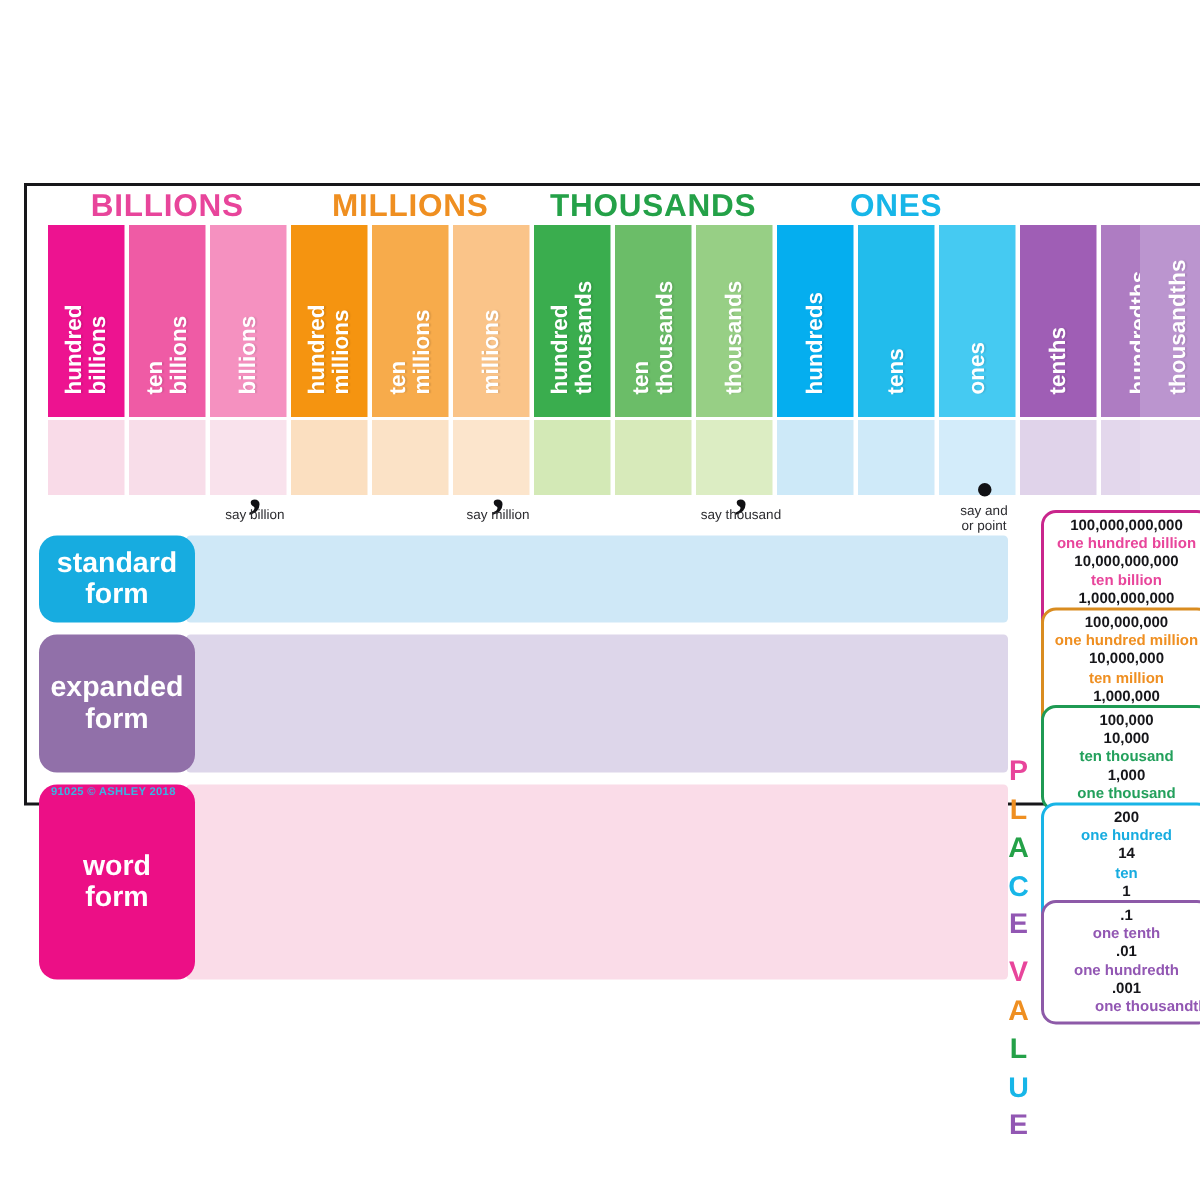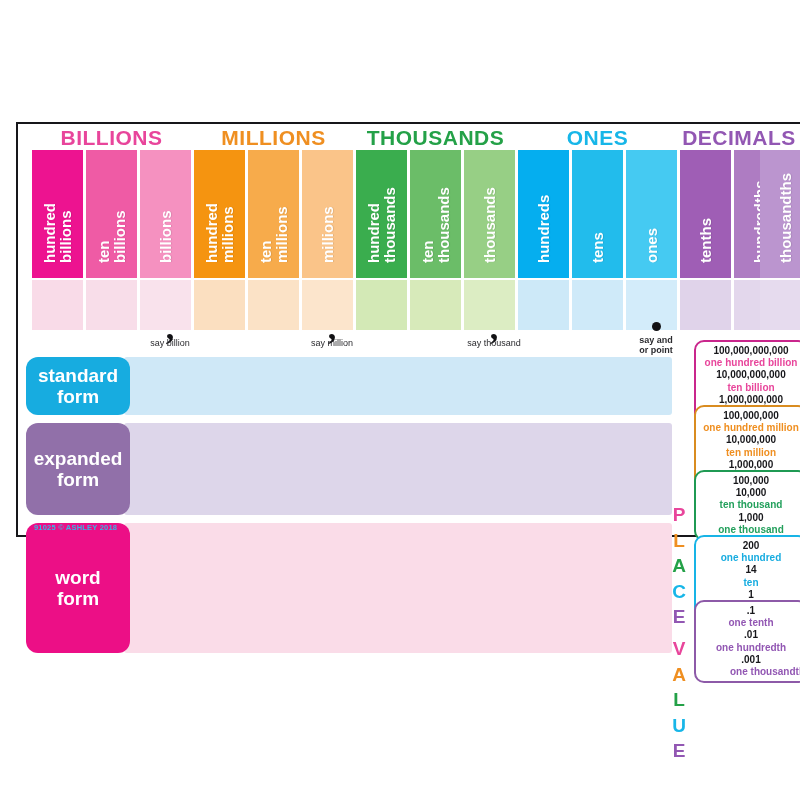--- a/index.html
+++ b/index.html
@@ -167,21 +167,20 @@
 <body>
 
 <div id="root">
   <div class="poster">
 
     <div class="group-titles">
         <div class="group-title" style="left: 14px; width: 159px; color: rgb(232, 69, 155);">BILLIONS</div>
         <div class="group-title" style="left: 176px; width: 159px; color: rgb(239, 143, 33);">MILLIONS</div>
         <div class="group-title" style="left: 338px; width: 159px; color: rgb(36, 161, 72);">THOUSANDS</div>
         <div class="group-title" style="left: 500px; width: 159px; color: rgb(23, 182, 232);">ONES</div>
-        <div class="group-title" style="left: 662px; width: 118px; color: rgb(146, 87, 179);">DECIMALS</div>
       </div>
 
     <div class="cols">
         <div class="col" style="left: 14px; background: rgb(237, 19, 144);">
           <div class="vlabel">hundred
 billions</div>
         </div>
         <div class="colpale" style="left: 14px; background: rgb(249, 219, 232);"></div>
         <div class="col" style="left: 68px; background: rgb(239, 91, 165);">
           <div class="vlabel">ten
@@ -252,21 +251,21 @@
           <div class="mlabel">say billion</div>
         </div>
         <div class="marker" style="left: 274px; top: 198px; width: 80px;">
           <div class="glyph">,</div>
           <div class="mlabel">say million</div>
         </div>
         <div class="marker" style="left: 436px; top: 198px; width: 80px;">
           <div class="glyph">,</div>
           <div class="mlabel">say thousand</div>
         </div>
-        <div class="marker" style="left: 598px; top: 198px; width: 80px; font-weight: bold;">
+        <div class="marker" style="left: 598px; top: 198px; width: 80px;">
           <div class="dot"></div>
           <div class="mlabel">say and
 or point</div>
         </div>
       </div>
 
     <div class="forms-layer">
         <div class="formband" style="top: 233px; height: 58px; width: 548px; background: rgb(207, 232, 247);"></div>
         <div class="formtab" style="top: 233px; height: 58px; background: rgb(23, 172, 224);">standard
 form</div>

